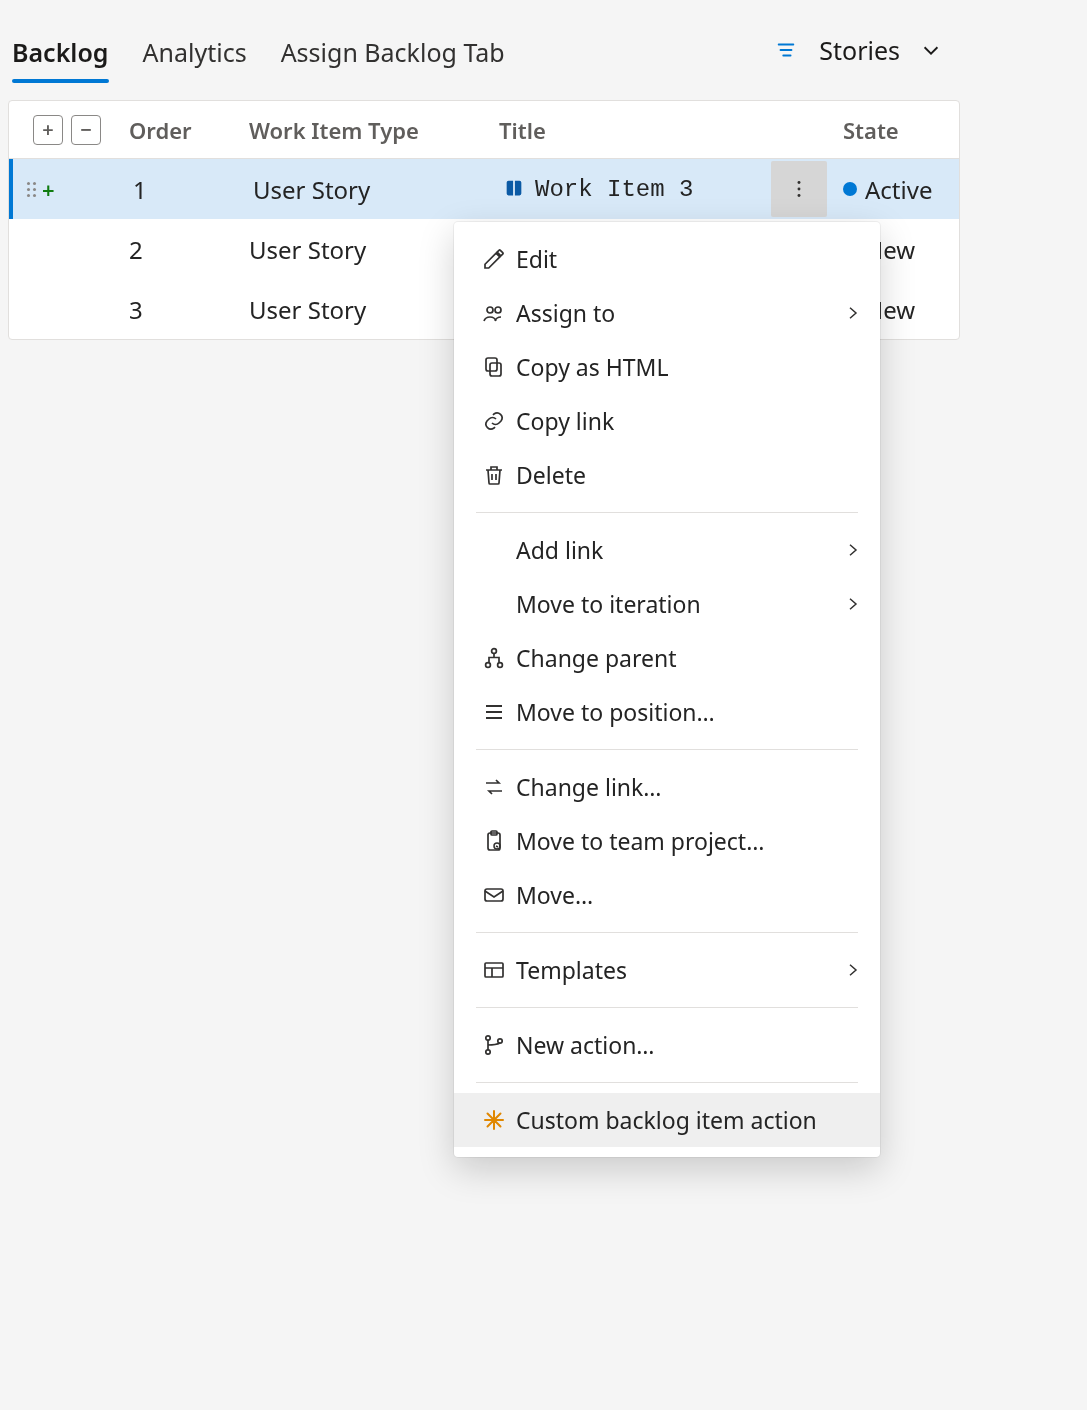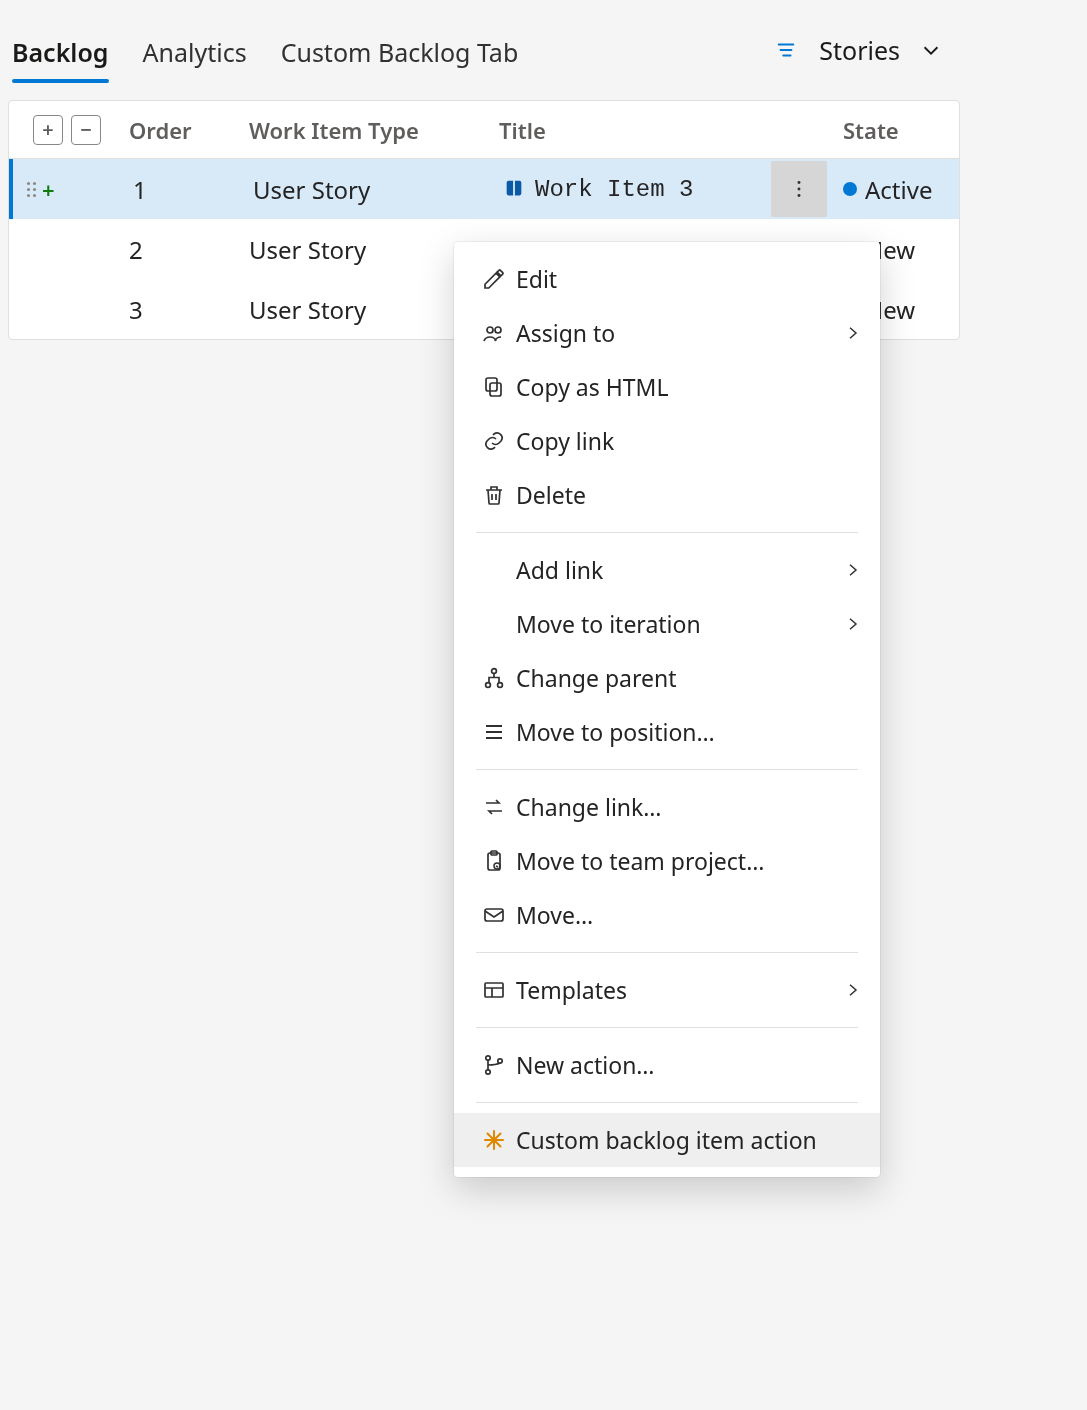--- a/index.html
+++ b/index.html
@@ -60,21 +60,21 @@
   .addchild{color:#107c10;font-weight:600;font-size:22px;}
   .dots{width:56px;height:56px;background:#d6d6d6;border-radius:2px;display:flex;align-items:center;justify-content:center;color:#323130;position:absolute;right:2px;}
   .dots svg{width:22px;height:22px;}
   .story-ico{width:22px;height:22px;}
   .state-dot{width:14px;height:14px;border-radius:50%;display:inline-block;}
   .state-dot.active{background:var(--active-dot);}
   .state-dot.new{background:var(--new-dot);}
 
   
   .menu{
-    position:absolute;left:454px;top:242px;width:426px;
+    position:absolute;left:454px;top:222px;width:426px;
     background:#fff;border-radius:4px;
     box-shadow:0 12px 36px rgba(0,0,0,.18),0 0 0 1px rgba(0,0,0,.05);
     padding:10px 0;
     z-index:10;
   }
   .mi{display:flex;align-items:center;height:54px;padding:0 18px;font-size:23px;color:#242424;cursor:pointer;}
   .mi .mi-ico{width:44px;display:flex;justify-content:center;color:#323130;}
   .mi .mi-ico svg{width:24px;height:24px;}
   .mi .mi-label{flex:1;white-space:nowrap;}
   .mi .mi-chevron{width:24px;display:flex;justify-content:flex-end;color:#323130;}
@@ -157,21 +157,21 @@
     <g id="ic-filter">
             <path d="M4 6h16M6 12h12M9 18h8" stroke="#0078d4" stroke-width="2" stroke-linecap="round"></path>
           </g>
     <g id="ic-book">
             <path d="M4 5a2 2 0 0 1 2-2h5v16H6a2 2 0 0 1-2-2V5zM20 5a2 2 0 0 0-2-2h-5v16h5a2 2 0 0 0 2-2V5z" fill="#0b5aa5"></path>
           </g>
   </defs>
 </svg>
 
 <div class="tabs">
-  <div id="tabs-host" style="display: contents;"><div class="tab active">Backlog</div><div class="tab">Analytics</div><div class="tab">Custom Backlog Tab</div></div>
+  <div id="tabs-host" style="display: contents;"><div class="tab active">Backlog</div><div class="tab">Analytics</div><div class="tab">Assign Backlog Tab</div></div>
   <div class="spacer"></div>
   <div class="filter">
     <svg class="filter-icon" viewBox="0 0 24 24">
             <use href="#ic-filter"></use>
           </svg>
     <span>Stories</span>
     <svg class="chev" viewBox="0 0 24 24">
             <use href="#ic-chevd"></use>
           </svg>
   </div>

